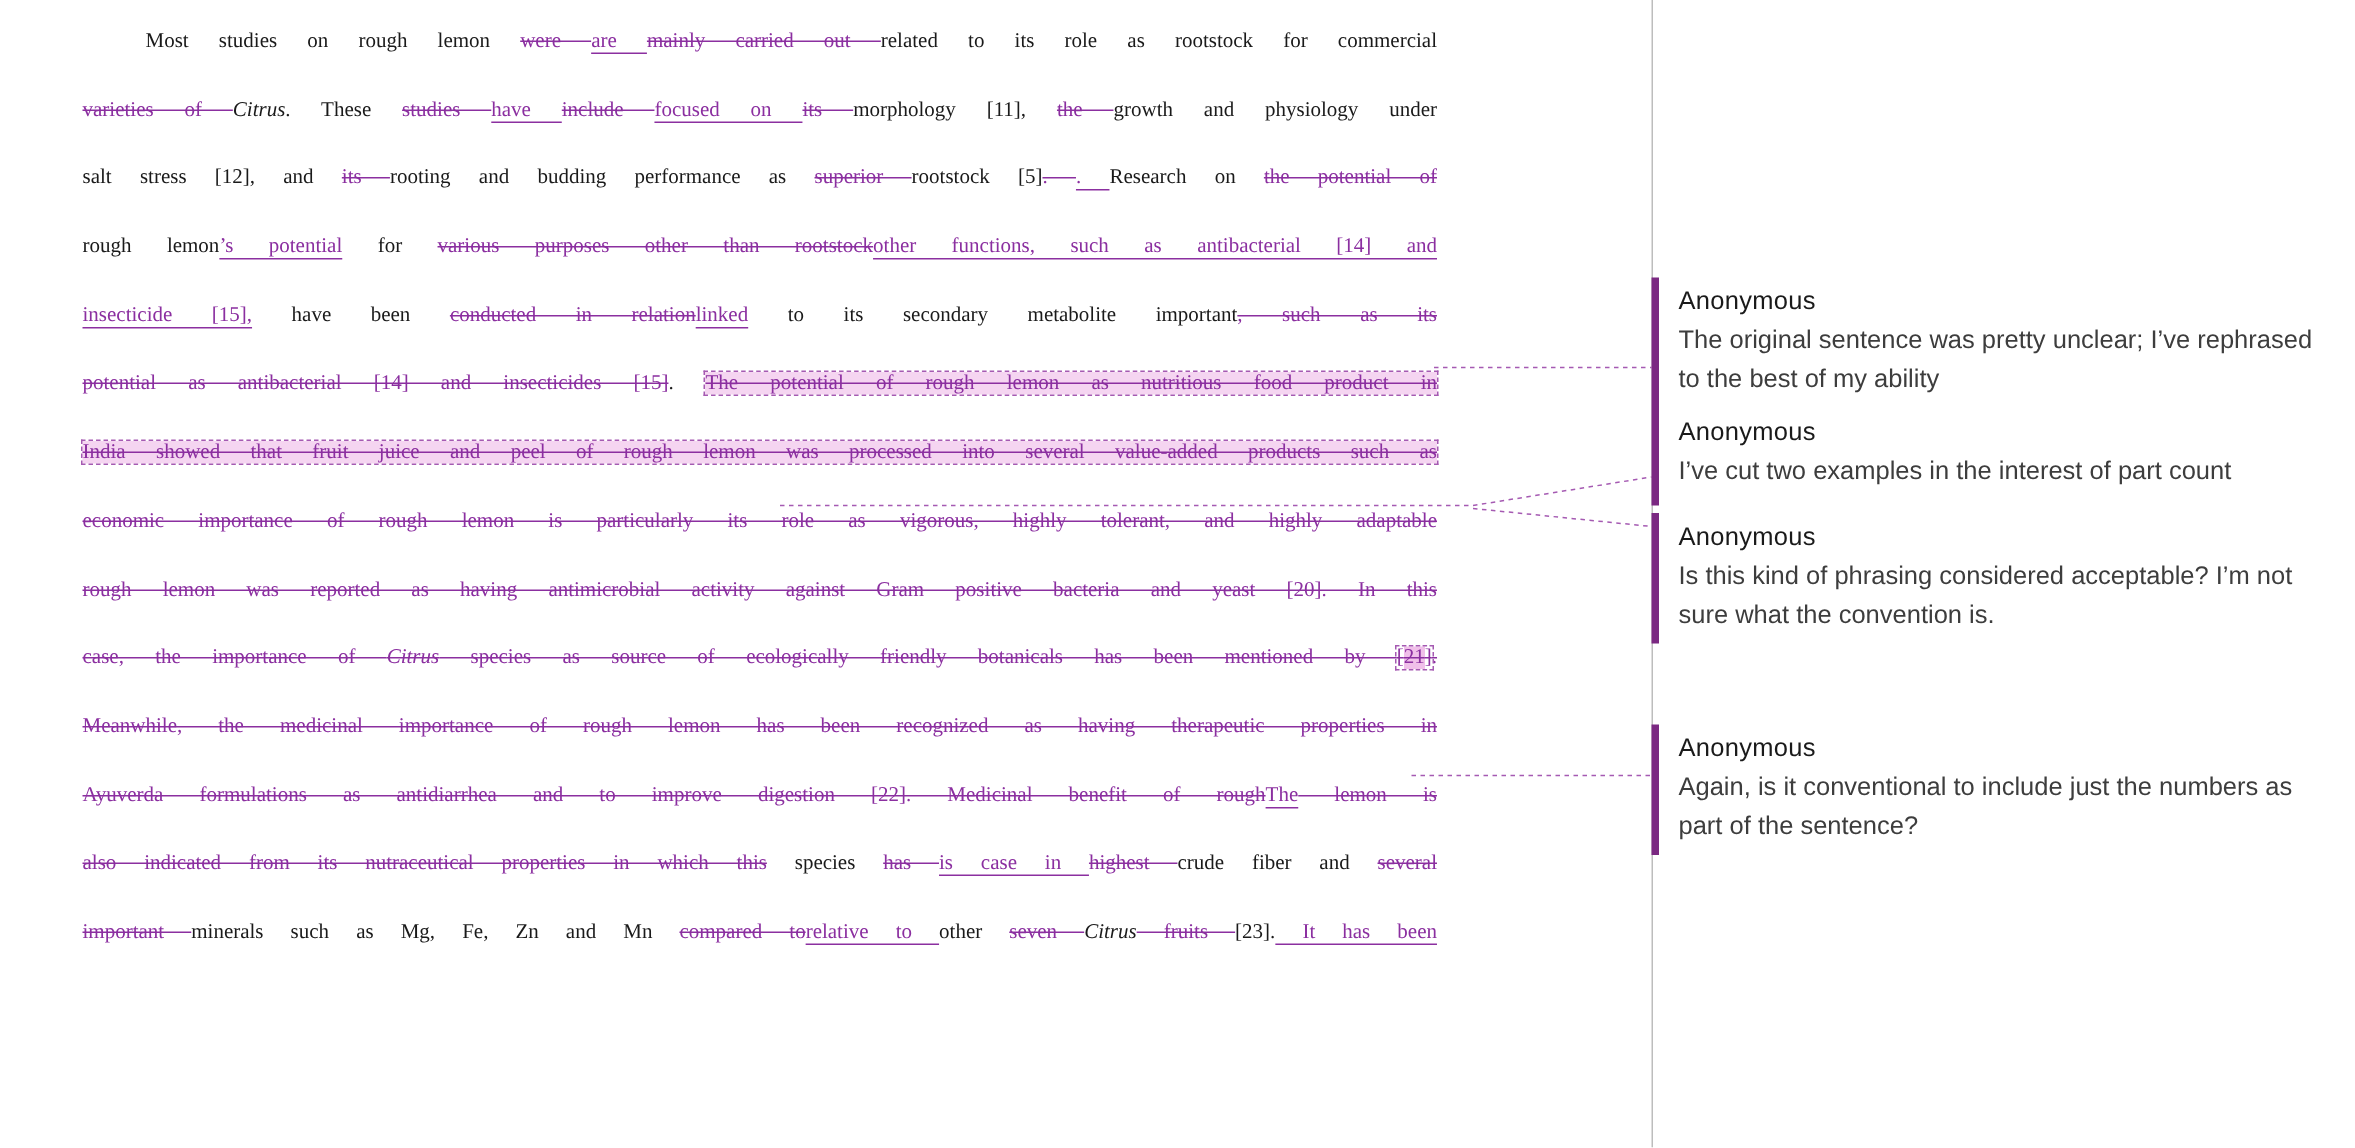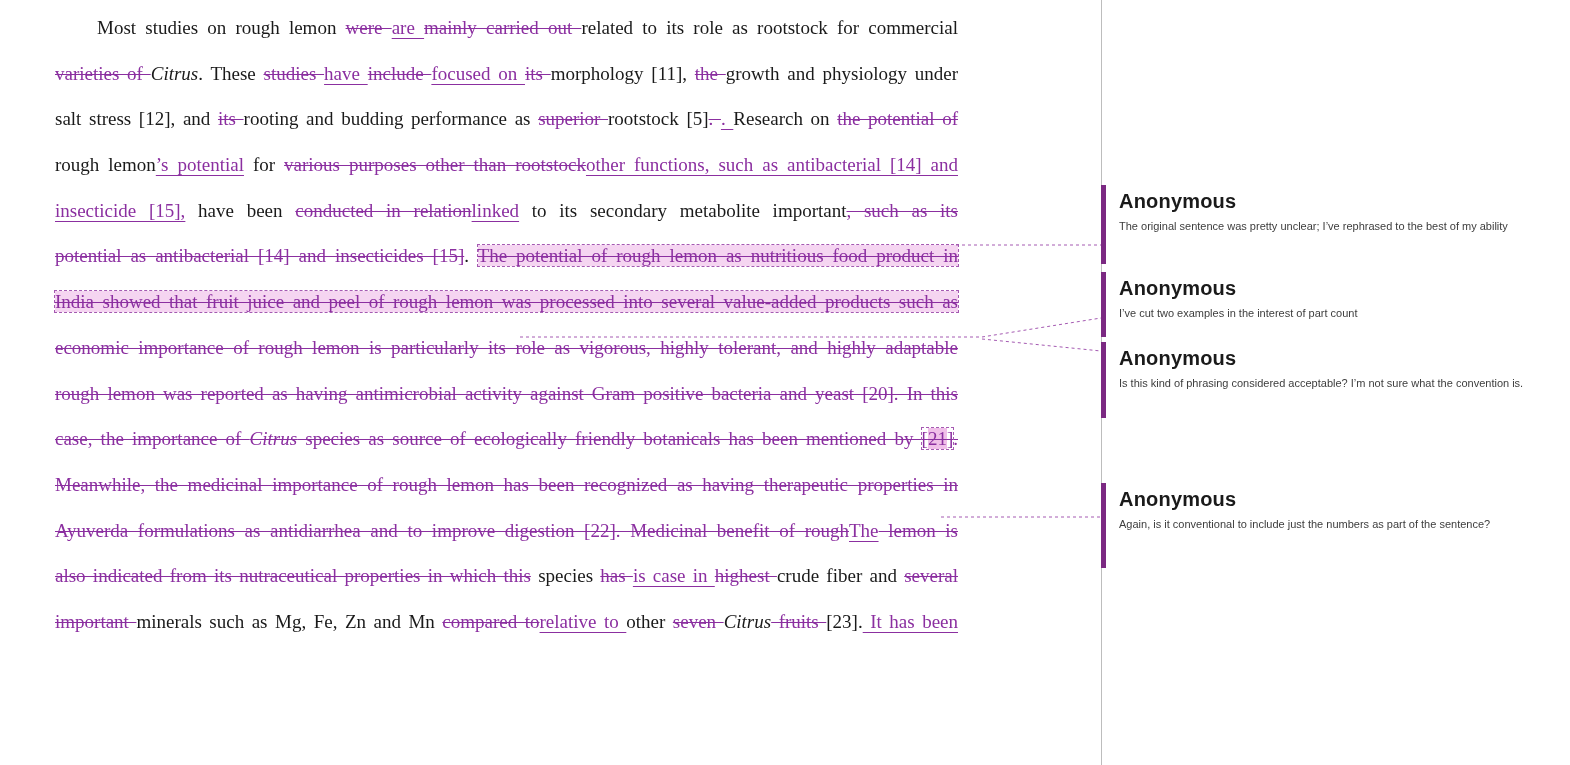--- a/index.html
+++ b/index.html
@@ -4,21 +4,21 @@
 <style>
   html,body{margin:0;padding:0;}
   body{
     width:1570px;height:765px;position:relative;overflow:hidden;
     background:#ffffff;
     font-family:"Liberation Serif", serif;
   }
   
   .doc{
     position:absolute;left:55px;top:5px;width:903px;
-    font-size:19px;color:#1a1a1a;
+    font-size:14px;color:#1a1a1a;
   }
   .line{
     height:45.7px;line-height:45.7px;
     text-align:justify;text-align-last:justify;
     white-space:normal;
   }
   .line.indent{text-indent:42px;}
   .seg{text-decoration-thickness:1px;}
   .seg.d{color:var(--rev);text-decoration:line-through;text-decoration-thickness:1px;}
   .seg.i{color:var(--rev);text-decoration:underline;text-underline-offset:4px;text-decoration-thickness:1px;}
@@ -37,24 +37,24 @@
   }
   .comments{position:absolute;left:0;top:0;width:1570px;height:765px;pointer-events:none;}
   .comment{
     position:absolute;left:1101px;width:452px;
     display:flex;pointer-events:auto;
     font-family:"Liberation Sans", sans-serif;
   }
   .comment .bar{width:5px;background:var(--bar);flex:0 0 5px;}
   .comment .ctext{padding:6px 0 7px 13px;}
   .comment .author{
-    font-weight:bold;font-size:20px;line-height:20px;color:var(--cauthor);
+    font-weight:normal;font-size:17px;line-height:20px;color:var(--cauthor);
     margin-bottom:3px;letter-spacing:.2px;
   }
-  .comment .body{font-size:11px;line-height:25.5px;color:var(--cbody);}
+  .comment .body{font-size:17px;line-height:25.5px;color:var(--cbody);}
   .comment.c1{top:185px;min-height:79px;}
   .comment.c2{top:272px;min-height:65px;}
   .comment.c3{top:342px;min-height:76px;}
   .comment.c4{top:483px;min-height:85px;}
 
   
   .overlay{position:absolute;left:0;top:0;width:1570px;height:765px;pointer-events:none;}
 </style>
 </head>
 <body style="--rev: #8b2fa0; --hl: #f5d5f1; --hl2: #f0bfe9; --bar: #7b2982; --dash: #a55ab2; --div: #bdbdbd; --cauthor: #1a1a1a; --cbody: #3d3d3d;">

